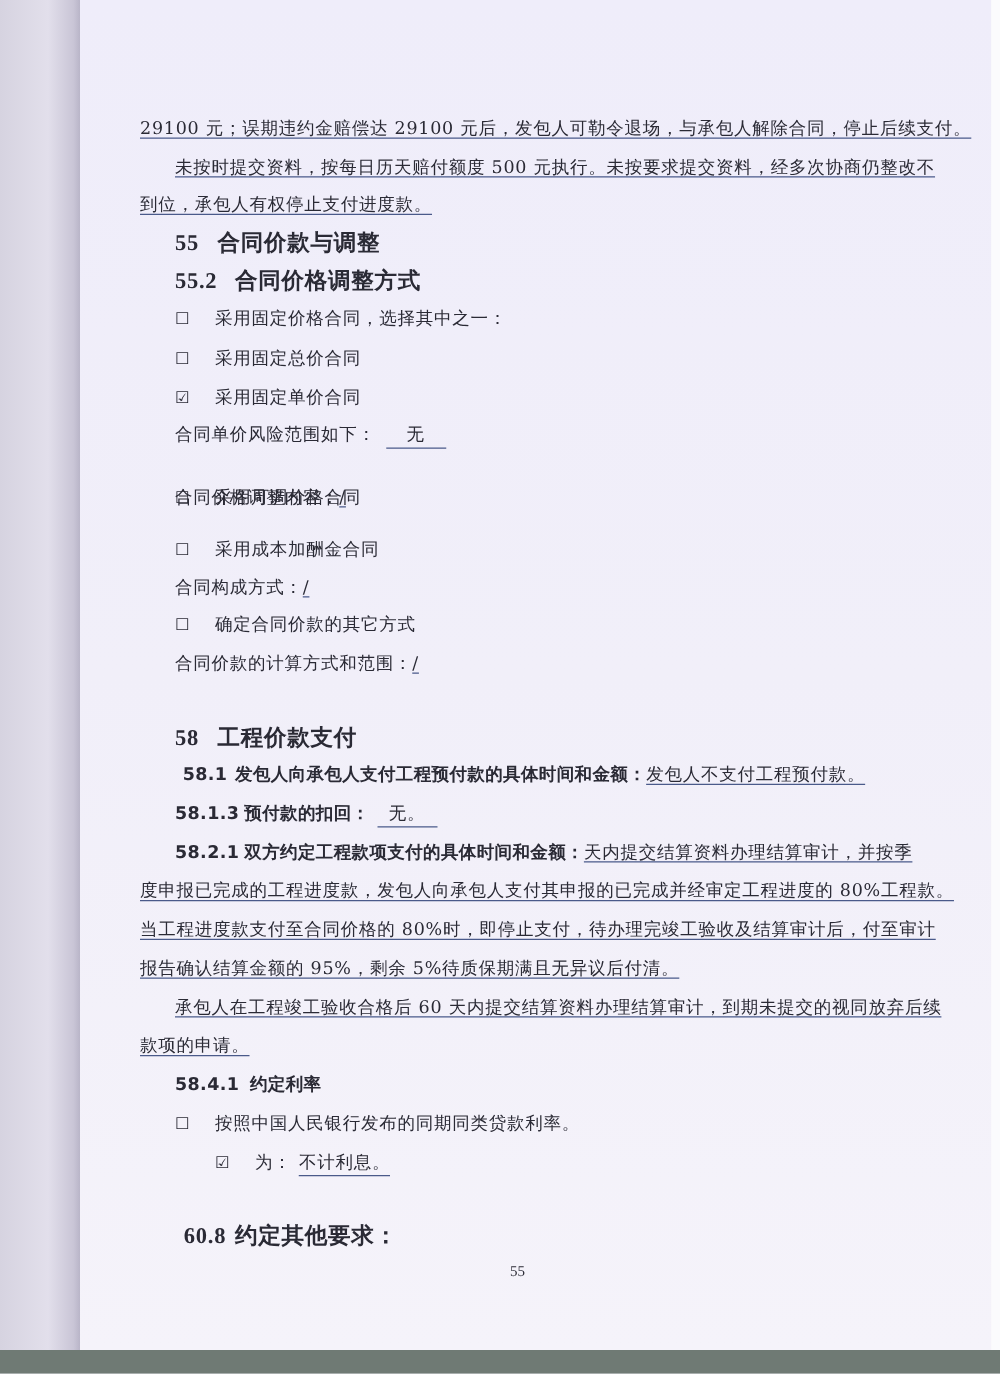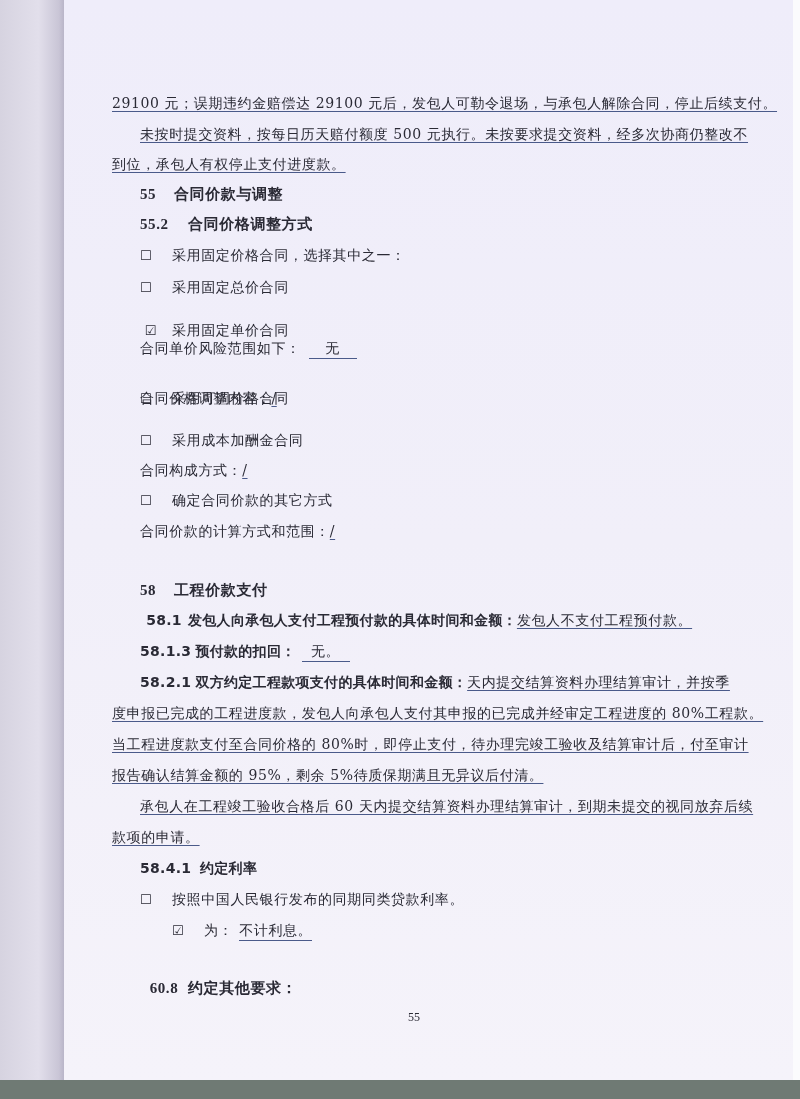--- a/index.html
+++ b/index.html
@@ -8,21 +8,21 @@
   .binding{position:absolute;left:0;top:0;width:64px;height:1080px;
        background:linear-gradient(to right,#d6d3e0 0%,#e2dfeb 60%,#c9c5d6 92%,#b9b5c8 100%);}
   .page{position:absolute;left:64px;top:0;width:729px;height:1080px;
        background:linear-gradient(to bottom,#efedfa 0%,#f1eff9 50%,#f5f3fa 100%);}
   .rightedge{position:absolute;left:793px;top:0;width:7px;height:1080px;background:#fbfbfd;}
   .bottomstrip{position:absolute;left:0;top:1080px;width:800px;height:19px;background:#6f7a74;}
   .line{position:absolute;left:112px;font-size:14px;line-height:20px;white-space:nowrap;letter-spacing:0.6px;}
   .ind{left:140px;}
   .u{text-decoration:underline;text-decoration-color:#4a5a8a;text-underline-offset:3px;}
   .b{font-weight:bold;font-family:"DejaVu Sans","Liberation Sans",sans-serif;letter-spacing:0.3px;}
-  .sec{font-weight:bold;font-family:"DejaVu Sans","Liberation Sans",sans-serif;font-size:15px;}
+  .sec{font-weight:bold;font-family:"DejaVu Sans","Liberation Sans",sans-serif;font-size:18px;}
   .sec .num{display:inline-block;width:34px;font-family:"Liberation Serif",serif;}
   .sub .num{width:48px;}
   .cb{display:inline-block;width:22px;font-family:"DejaVu Sans",sans-serif;font-size:13px;}
   .cbtxt{margin-left:10px;}
   .blank{display:inline-block;min-width:42px;text-align:center;border-bottom:1px solid #4a5a8a;}
   .pagenum{position:absolute;left:408px;top:1010px;font-size:12px;font-family:"Liberation Serif",serif;}
 </style>
 </head>
 <body>
 
@@ -41,21 +41,21 @@
 <div class="line ind sec sub" style="top:214px;">
   <span class="num">55.2</span><span>合同价格调整方式</span>
 </div>
 
 <div class="line ind" style="top:245px;">
   <span class="cb">☐</span><span class="cbtxt">采用固定价格合同，选择其中之一：</span>
 </div>
 <div class="line ind" style="top:277px;">
   <span class="cb">☐</span><span class="cbtxt">采用固定总价合同</span>
 </div>
-<div class="line ind" style="top:320px;text-align:center;">
+<div class="line ind" style="top:308px;">
   <span class="cb">☑</span><span class="cbtxt">采用固定单价合同</span>
 </div>
 <div class="line ind" style="top:338px;">
   <span>合同单价风险范围如下：</span><span class="blank" style="margin-left:8px;min-width:48px;">无</span>
 </div>
 <div class="line ind" style="top:368px;margin-top:20px;">
   <span class="cb">☐</span><span class="cbtxt">采用可调价格合同</span>
 </div>
 <div class="line ind" style="top:388px;">
   <span>合同价格调整内容：</span><span class="u">/</span>

